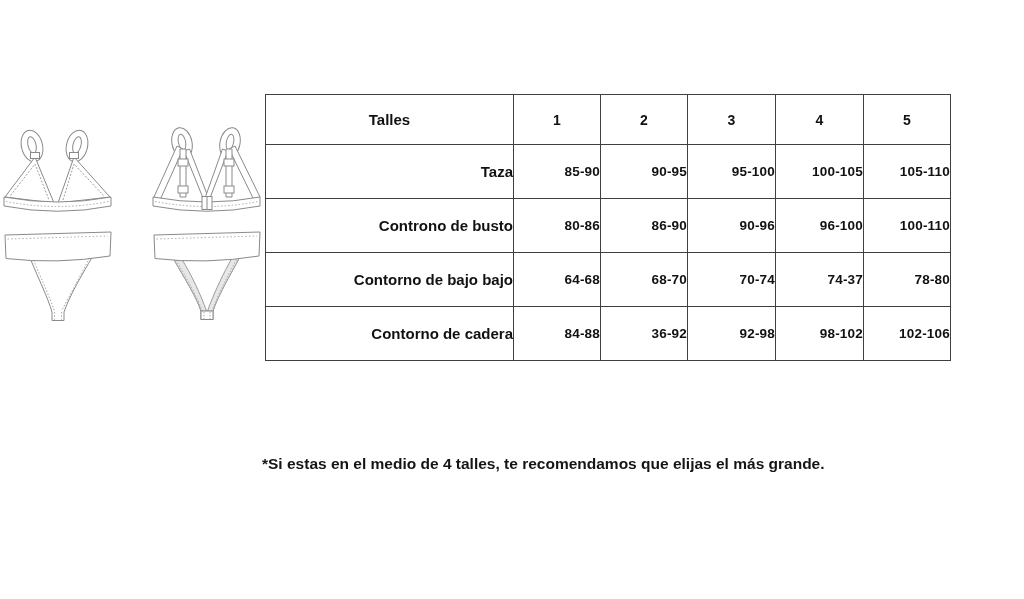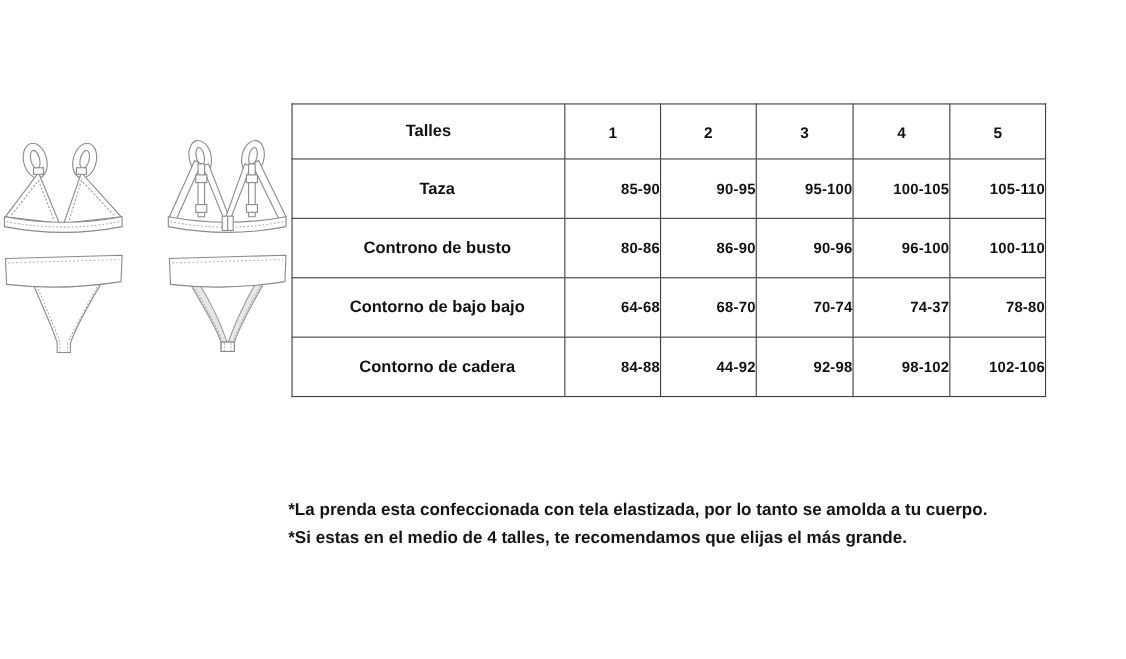--- a/index.html
+++ b/index.html
@@ -40,21 +40,21 @@
     text-align: center;
     font-weight: 700;
     font-size: 15px;
   }
   .cell-size {
     text-align: center;
     font-weight: 700;
     font-size: 14px;
   }
   .cell-label {
-    text-align: center;
+    text-align: right;
     padding-left: 16px;
     font-weight: 700;
     font-size: 15px;
   }
   .cell-value {
     text-align: right;
     font-weight: 700;
     font-size: 13.5px;
     letter-spacing: 0.2px;
   }
@@ -191,26 +191,25 @@
         <td class="cell-label">Contorno de bajo bajo</td>
         <td class="cell-value">64-68</td>
         <td class="cell-value">68-70</td>
         <td class="cell-value">70-74</td>
         <td class="cell-value">74-37</td>
         <td class="cell-value">78-80</td>
       </tr>
       <tr class="data-row">
         <td class="cell-label">Contorno de cadera</td>
         <td class="cell-value">84-88</td>
-        <td class="cell-value">44-92</td>
+        <td class="cell-value">36-92</td>
         <td class="cell-value">92-98</td>
         <td class="cell-value">98-102</td>
         <td class="cell-value">102-106</td>
       </tr>
     </tbody>
   </table>
 
   <div class="notes">
-    <p>*La prenda esta confeccionada con tela elastizada, por lo tanto se amolda a tu cuerpo.</p>
     <p>*Si estas en el medio de 4 talles, te recomendamos que elijas el más grande.</p>
   </div>
 
 </div>
 
 </body></html>

